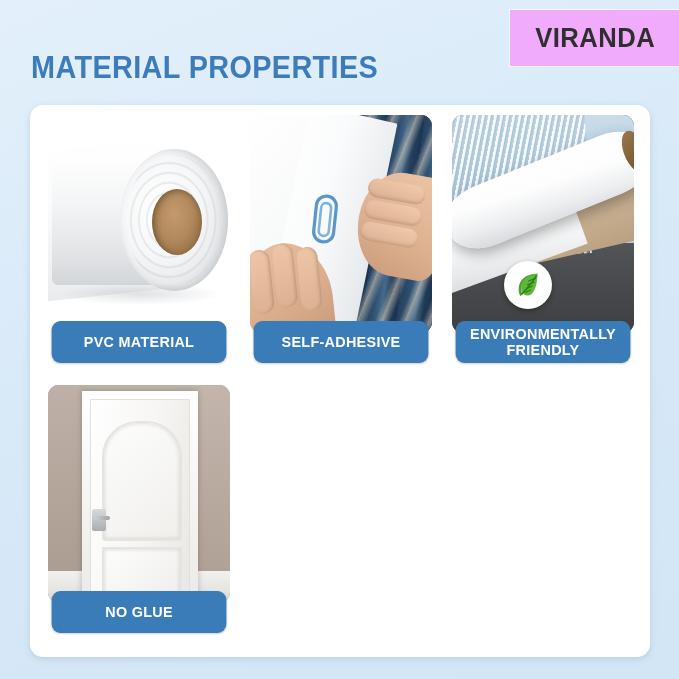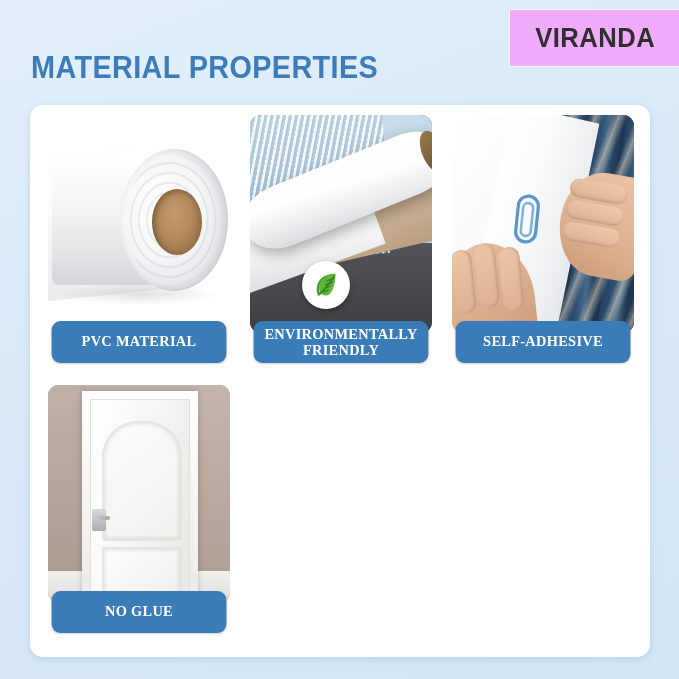--- a/index.html
+++ b/index.html
@@ -37,21 +37,21 @@
     background:#ffffff;border-radius:13px;
     box-shadow:0 2px 7px rgba(110,150,185,.28);
   }
 
   .grid{
     position:absolute;left:18px;top:10px;width:586px;height:534px;
     display:grid;grid-template-columns:repeat(3,182px);
     grid-template-rows:248px 248px;column-gap:20px;row-gap:22px;
   }
 
-  .panel{position:relative;width:182px;height:248px;font-family:Liberation Serif, serif;}
+  .panel{position:relative;width:182px;height:248px;}
   .thumb{
     position:absolute;left:0;top:0;width:182px;height:218px;
     border-radius:11px;overflow:hidden;
   }
   .label{
     position:absolute;left:0;bottom:0;width:182px;min-height:42px;
     background:#3a7cb8;border-radius:9px;
     display:flex;align-items:center;justify-content:center;
     color:#ffffff;font-size:15px;font-weight:bold;letter-spacing:.3px;
     text-align:center;line-height:1.05;padding:5px 4px;box-sizing:border-box;
@@ -322,20 +322,45 @@
           <div class="roll-wrap">
             <div class="roll-sheet"></div>
             <div class="roll-body"></div>
             <div class="roll-face"></div>
             <div class="roll-rings"></div>
             <div class="roll-core"></div>
             <div class="roll-shadow"></div>
           </div>
         </div>
         <div class="label">PVC MATERIAL</div>
+      </div>
+
+      <div class="panel">
+        <div class="thumb p3">
+          <div class="p3-marble"></div>
+          <div class="p3-paper-main"></div>
+          <div class="p3-peel"></div>
+          <div class="clip-icon">
+            <svg width="26" height="52" viewBox="0 0 26 52" aria-hidden="true">
+              <rect x="3" y="3" width="20" height="46" rx="10" fill="none" stroke="#5a96c8" stroke-width="3.2"></rect>
+              <rect x="8" y="10" width="10" height="33" rx="5" fill="none" stroke="#7fb3da" stroke-width="2.6"></rect>
+            </svg>
+          </div>
+          <div class="hand-left">
+            <i class="fg" style="left:6px;"></i>
+            <i class="fg" style="left:30px;top:0;"></i>
+            <i class="fg" style="left:54px;top:6px;"></i>
+          </div>
+          <div class="hand-right">
+            <i class="fg" style="top:10px;"></i>
+            <i class="fg" style="top:32px;"></i>
+            <i class="fg" style="top:54px;"></i>
+          </div>
+        </div>
+        <div class="label">SELF-ADHESIVE</div>
       </div>
 
       <div class="panel">
         <div class="thumb p2">
           <div class="p2-bg-dark"></div>
           <div class="p2-sky">
             <div class="p2-stripes"></div>
             <div class="p2-sand"></div>
             <div class="p2-pier">
               <i class="p2-beam"></i>
@@ -350,45 +375,20 @@
           <div class="leaf-badge">
             <svg width="30" height="30" viewBox="0 0 32 32" aria-hidden="true">
               <path d="M26 4C13 4 6 11 6 21c0 3 1 5 2 7l2-2c-1-2-1-4-1-6 0-8 6-13 17-13z" fill="#4ca22f"></path>
               <path d="M26 4c-9 1-15 5-17 12-1 5 1 10 5 11 7 2 12-8 12-23z" fill="#5cb73a"></path>
               <path d="M25 6c-4 7-9 13-16 20" stroke="#2f7d1d" stroke-width="1.6" fill="none"></path>
               <path d="M24 9l-8 3M23 13l-8 3M21 17l-7 3M19 21l-6 3" stroke="#2f7d1d" stroke-width="1.3" fill="none"></path>
             </svg>
           </div>
         </div>
         <div class="label two-line">ENVIRONMENTALLY<br>FRIENDLY</div>
-      </div>
-
-      <div class="panel">
-        <div class="thumb p3">
-          <div class="p3-marble"></div>
-          <div class="p3-paper-main"></div>
-          <div class="p3-peel"></div>
-          <div class="clip-icon">
-            <svg width="26" height="52" viewBox="0 0 26 52" aria-hidden="true">
-              <rect x="3" y="3" width="20" height="46" rx="10" fill="none" stroke="#5a96c8" stroke-width="3.2"></rect>
-              <rect x="8" y="10" width="10" height="33" rx="5" fill="none" stroke="#7fb3da" stroke-width="2.6"></rect>
-            </svg>
-          </div>
-          <div class="hand-left">
-            <i class="fg" style="left:6px;"></i>
-            <i class="fg" style="left:30px;top:0;"></i>
-            <i class="fg" style="left:54px;top:6px;"></i>
-          </div>
-          <div class="hand-right">
-            <i class="fg" style="top:10px;"></i>
-            <i class="fg" style="top:32px;"></i>
-            <i class="fg" style="top:54px;"></i>
-          </div>
-        </div>
-        <div class="label">SELF-ADHESIVE</div>
       </div>
 
 
 
       <div class="panel">
         <div class="thumb p6">
           <div class="p6-wall"></div>
           <div class="p6-wall-l"></div>
           <div class="p6-wall-r"></div>
           <div class="p6-skirt"></div>

